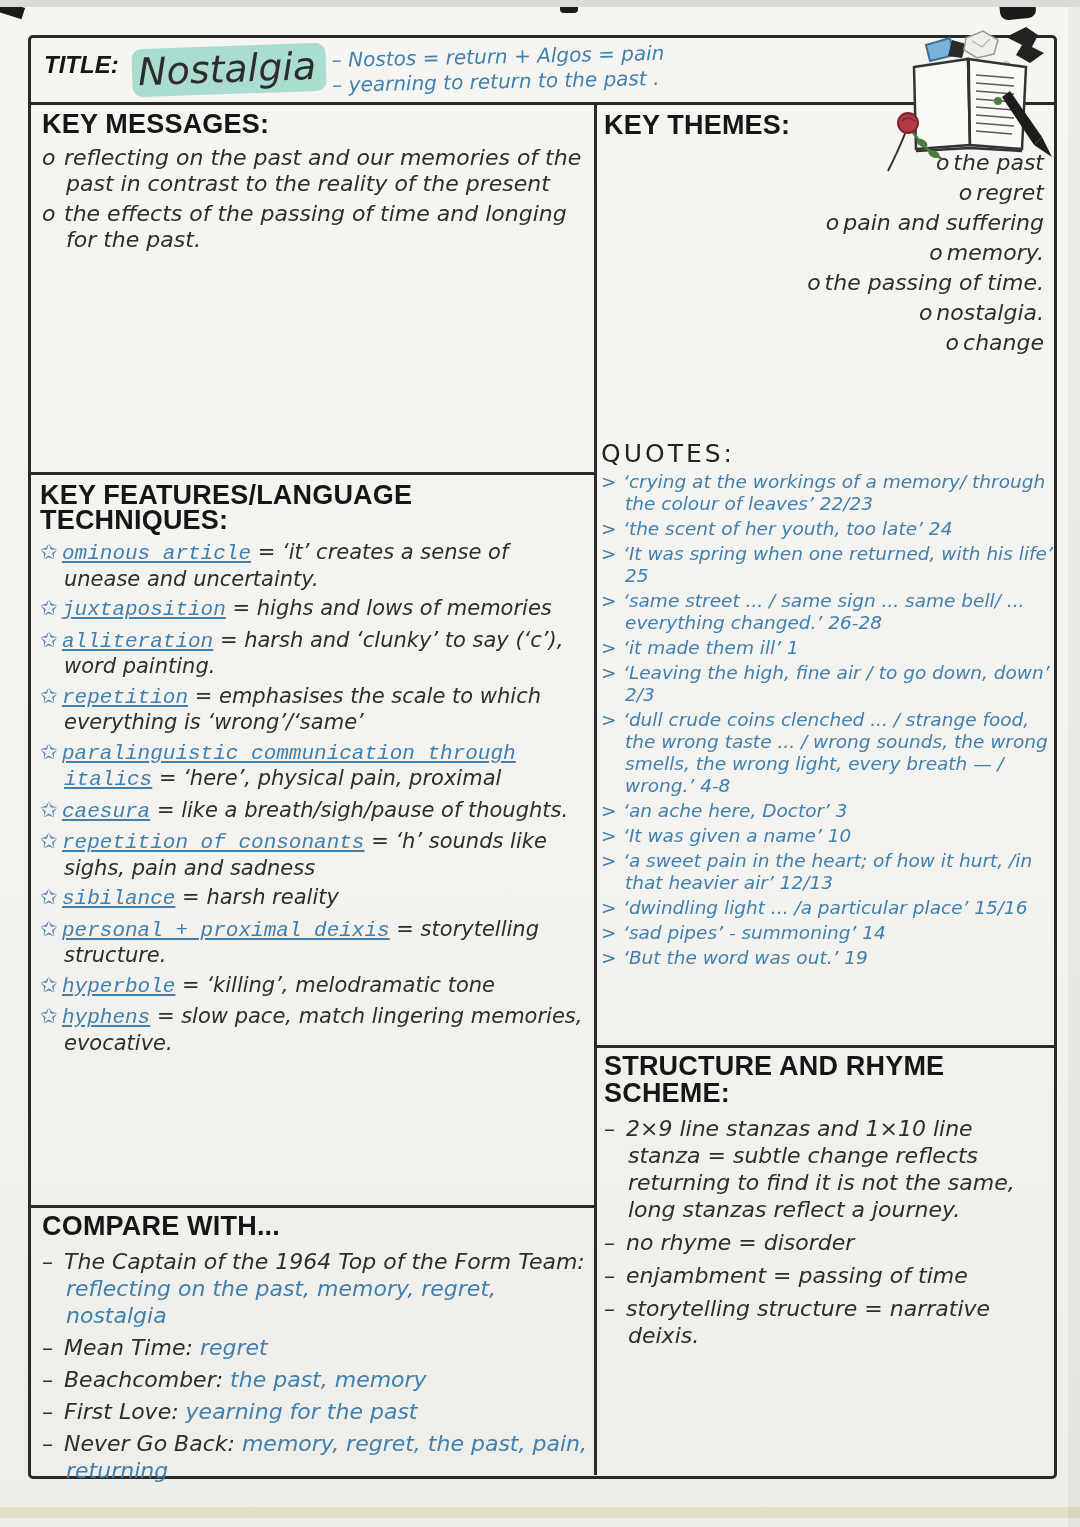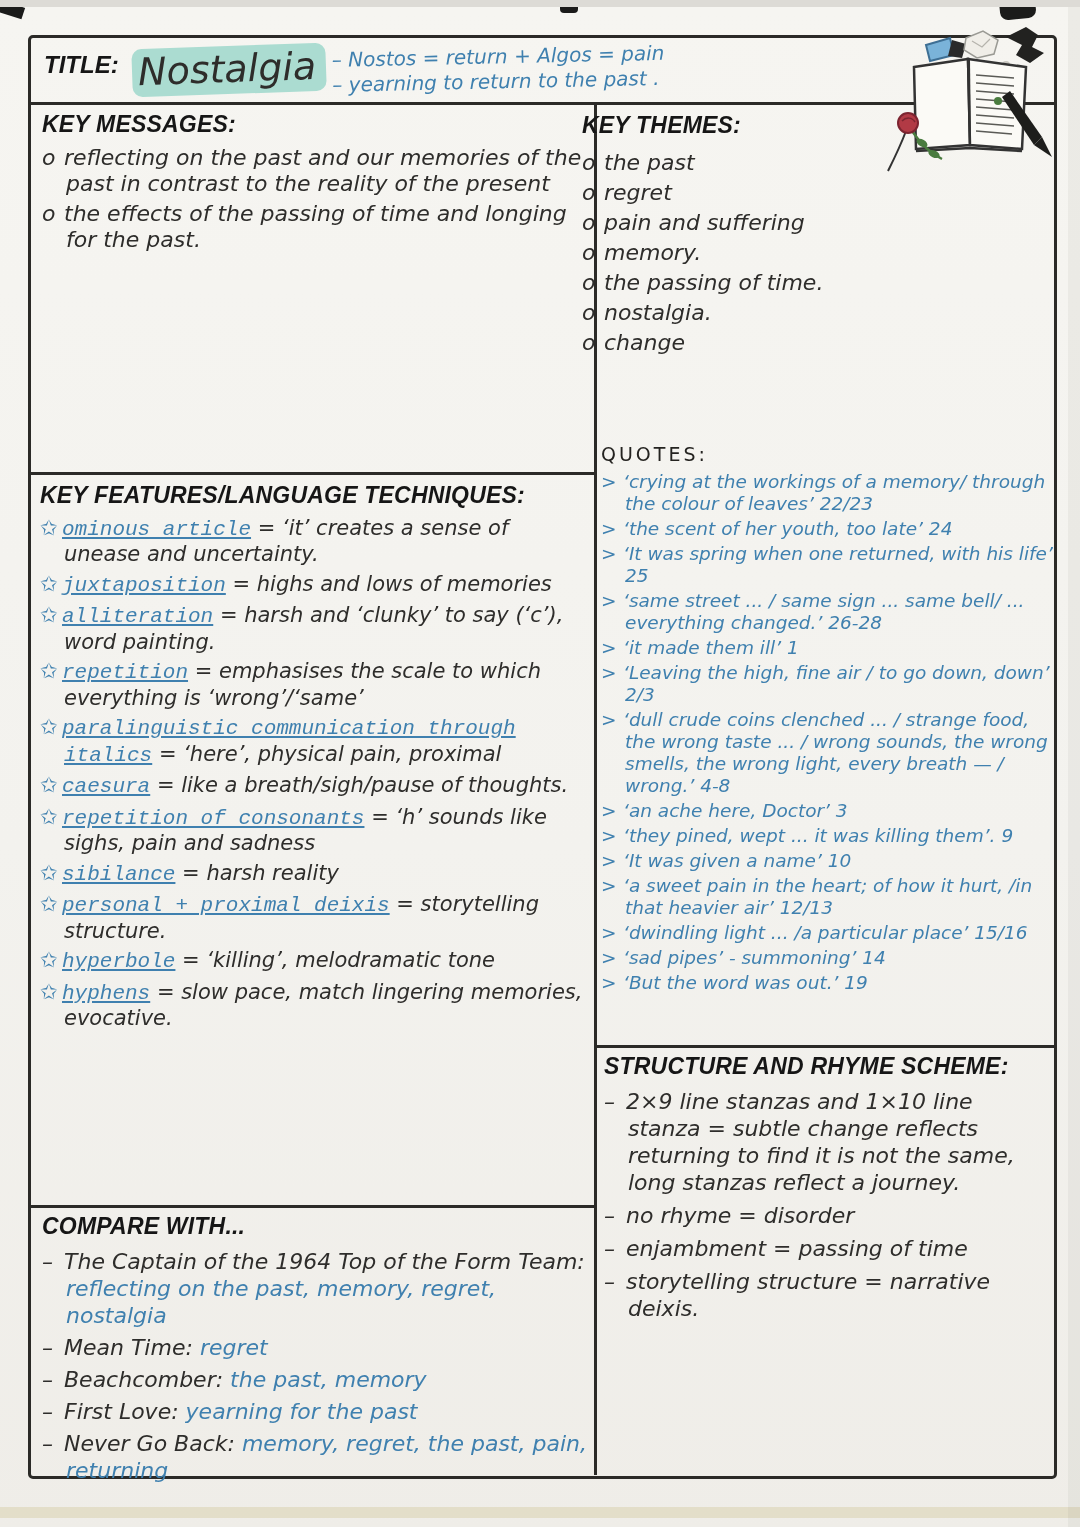--- a/index.html
+++ b/index.html
@@ -11,41 +11,41 @@
          border:3px solid #2b2a27;border-radius:5px;}
   .hline,.vline{position:absolute;background:#2b2a27;}
   .hline{height:2.5px;}
   .vline{width:2.5px;}
   #line-title{left:28px;top:95px;width:1026px;}
   #line-left-1{left:28px;top:465px;width:568px;}
   #line-left-2{left:28px;top:1198px;width:568px;}
   #line-right-1{left:594px;top:1038px;width:460px;}
   #vline-mid{left:594px;top:95px;height:1373px;}
   
-  .heading{font-family:"Liberation Sans",sans-serif;font-weight:bold;font-style:italic;
-           font-size:23px;color:#161616;letter-spacing:.2px;margin:0 0 8px 0;}
+  .heading{font-family:"Liberation Sans",sans-serif;font-weight:bold;
+           font-size:27px;color:#161616;letter-spacing:.2px;margin:0 0 8px 0;}
   
   .hw{font-family:"DejaVu Sans",sans-serif;font-style:italic;color:#2e2d2b;}
   .blue{color:#3f80af;}
-  .quotes-heading{font-family:"DejaVu Sans",sans-serif;font-style:normal;font-size:19px;
+  .quotes-heading{font-family:"DejaVu Sans",sans-serif;font-style:normal;font-size:25px;
                   letter-spacing:3px;color:#242320;margin:0 0 6px 0;}
   ul{list-style:none;margin:0;padding:0;}
   li{padding-left:24px;text-indent:-24px;margin-bottom:4px;}
   .mk{display:inline-block;width:18px;text-indent:0;margin-right:4px;}
   .content{position:absolute;}
   #title-content{left:44px;top:38px;width:960px;height:60px;}
   .title-label{position:absolute;left:0;top:6px;font-family:"Liberation Sans",sans-serif;
                font-weight:bold;font-style:italic;font-size:24px;color:#161616;}
   .title-text{position:absolute;left:88px;top:2px;font-size:38px;transform:rotate(-2deg);}
   .title-text .hl{background:#abdcd1;border-radius:10px;padding:1px 10px 3px 6px;}
   .title-notes{position:absolute;left:288px;top:-2px;width:460px;font-size:20px;
                line-height:25px;transform:rotate(-1.2deg);}
   #key-messages{left:42px;top:104px;width:548px;font-size:22px;line-height:26px;}
-  #key-themes{left:582px;top:104px;width:440px;font-size:22px;line-height:29px;}
-  #key-themes li{margin-bottom:1px;}
+  #key-themes{left:604px;top:104px;width:440px;font-size:22px;line-height:29px;}
+  #key-themes li{margin-bottom:1px;text-align:right;}
   #quotes{left:601px;top:436px;width:452px;font-size:18.5px;line-height:22px;}
   #quotes li{margin-bottom:3px;}
   #features{left:40px;top:476px;width:550px;font-size:21px;line-height:24.5px;}
   #features li{margin-bottom:5px;}
   #features .term{text-decoration:underline;text-underline-offset:2px;font-family:Liberation Mono, monospace;}
   #structure{left:604px;top:1046px;width:442px;font-size:22px;line-height:27px;}
   #structure li{margin-bottom:6px;}
   #compare{left:42px;top:1206px;width:550px;font-size:22px;line-height:27px;}
   #compare li{margin-bottom:5px;}
   
@@ -106,21 +106,20 @@
     <p class="quotes-heading">QUOTES:</p>
     <ul class="hw blue">
       <li><span class="mk">&gt;</span><span>‘crying at the workings of a memory/ through the colour of leaves’ 22/23</span></li>
       <li><span class="mk">&gt;</span><span>‘the scent of her youth, too late’ 24</span></li>
       <li><span class="mk">&gt;</span><span>‘It was spring when one returned, with his life’ 25</span></li>
       <li><span class="mk">&gt;</span><span>‘same street ... / same sign ... same bell/ ... everything changed.’ 26-28</span></li>
       <li><span class="mk">&gt;</span><span>‘it made them ill’ 1</span></li>
       <li><span class="mk">&gt;</span><span>‘Leaving the high, fine air / to go down, down’ 2/3</span></li>
       <li><span class="mk">&gt;</span><span>‘dull crude coins clenched ... / strange food, the wrong taste ... / wrong sounds, the wrong smells, the wrong light, every breath — / wrong.’ 4-8</span></li>
       <li><span class="mk">&gt;</span><span>‘an ache here, Doctor’ 3</span></li>
-      <li><span class="mk">&gt;</span><span>‘they pined, wept ... it was killing them’. 9</span></li>
       <li><span class="mk">&gt;</span><span>‘It was given a name’ 10</span></li>
       <li><span class="mk">&gt;</span><span>‘a sweet pain in the heart; of how it hurt, /in that heavier air’ 12/13</span></li>
       <li><span class="mk">&gt;</span><span>‘dwindling light ... /a particular place’ 15/16</span></li>
       <li><span class="mk">&gt;</span><span>‘sad pipes’ - summoning’ 14</span></li>
       <li><span class="mk">&gt;</span><span>‘But the word was out.’ 19</span></li>
     </ul>
   </div>
 
   <div class="content" id="features">
     <p class="heading">KEY FEATURES/LANGUAGE TECHNIQUES:</p>

